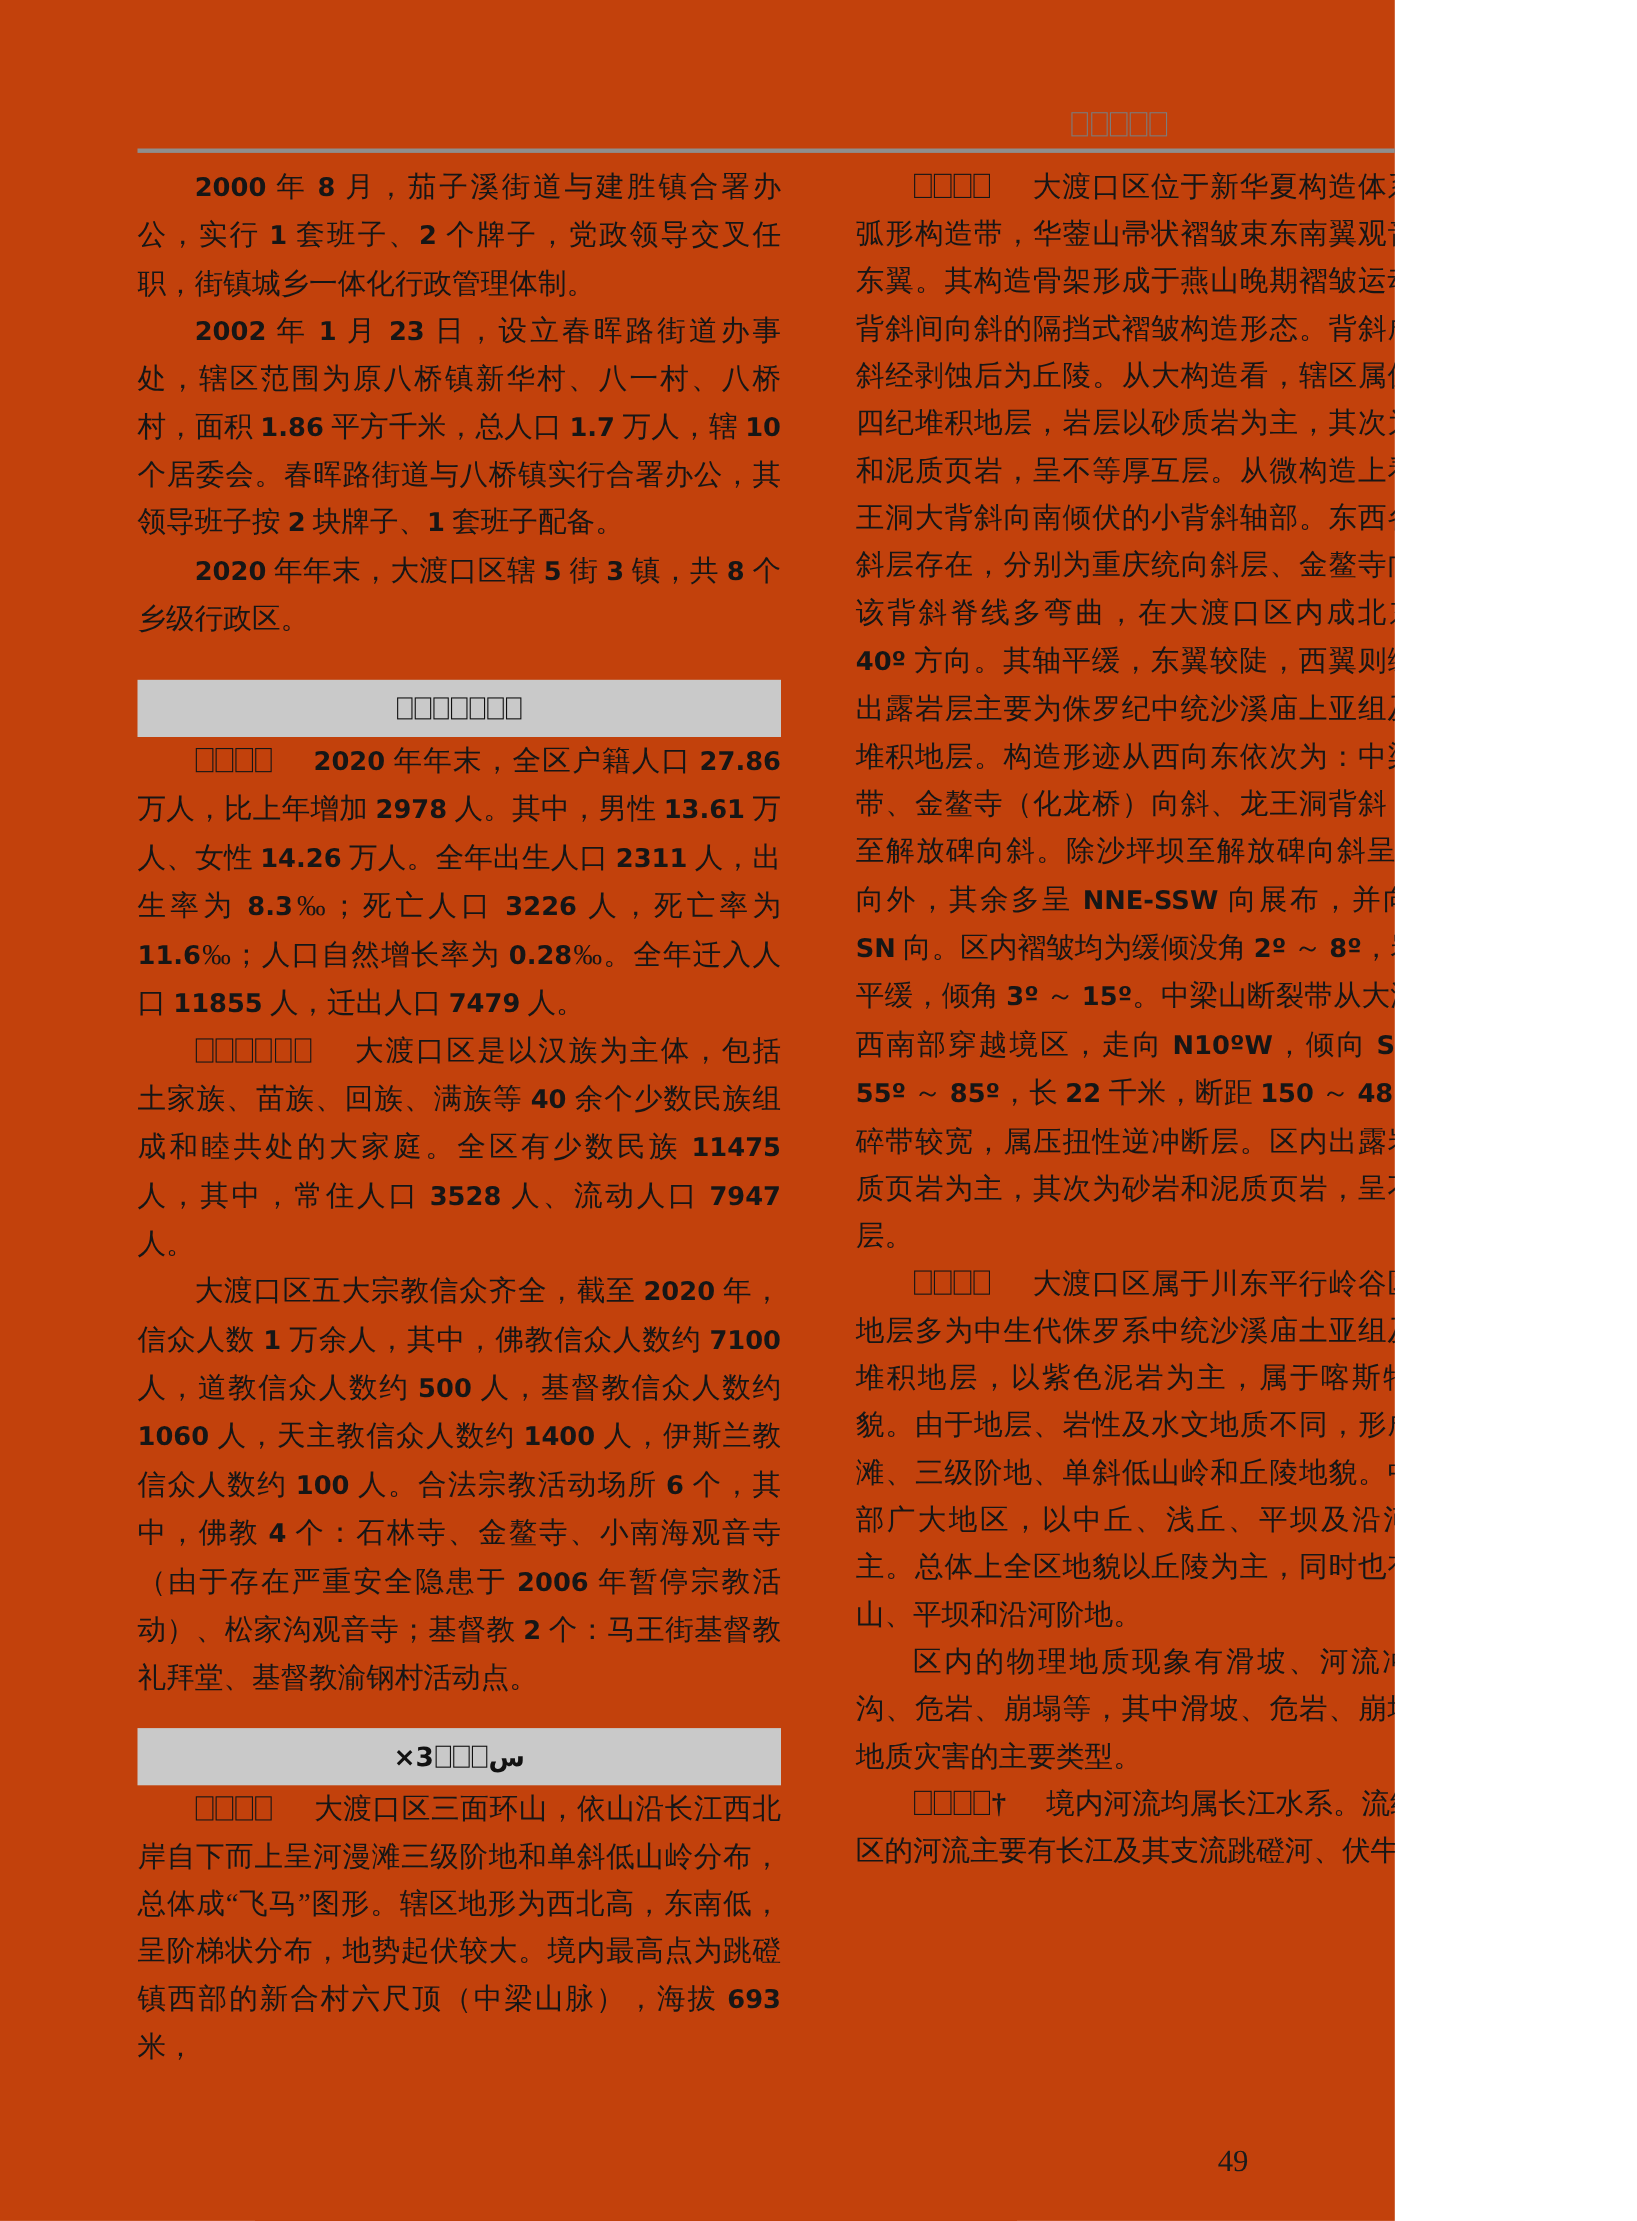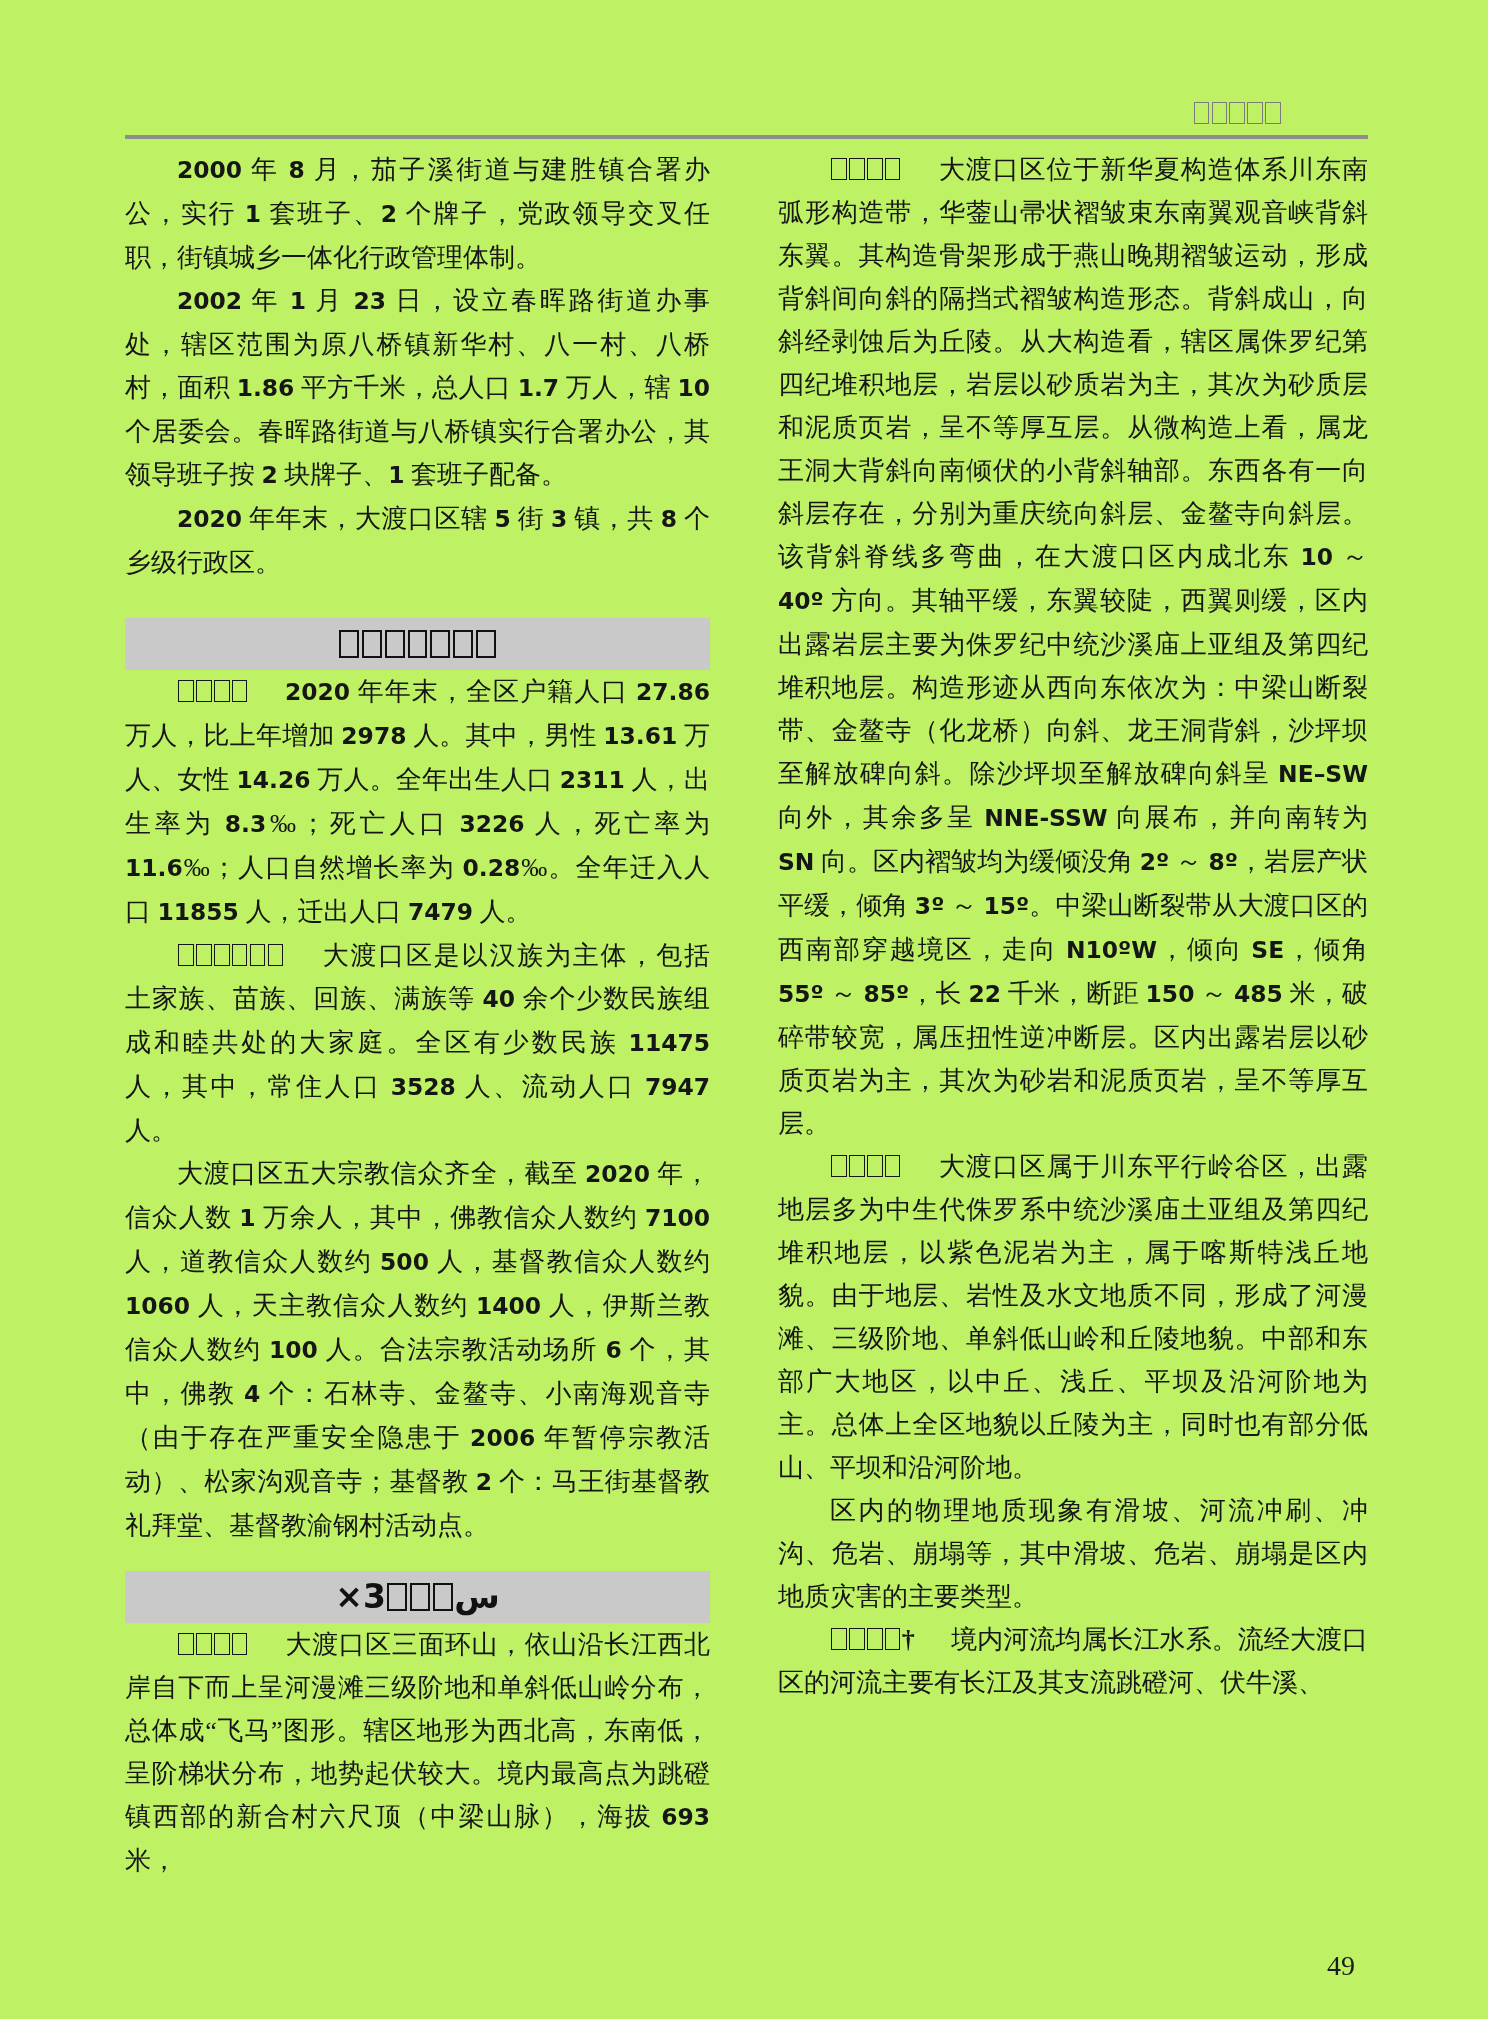--- a/index.html
+++ b/index.html
@@ -1,17 +1,17 @@
 <!DOCTYPE html>
 <html><head>
 <meta charset="utf-8">
 <style>
   html,body{margin:0;padding:0;background:#ffffff;}
   .page{
-    position:relative;width:1488px;height:2019px;background:#bef264;
+    position:relative;width:1268px;height:2019px;background:#c2410c;
     font-family:"Liberation Serif","DejaVu Serif",serif;color:#161616;
     overflow:hidden;
   }
   .running-head{
     position:absolute;top:99px;right:206px;
     color:#7c7c7c;font-size:26px;letter-spacing:1px;
   }
   .head-rule{
     position:absolute;top:135px;left:125px;width:1243px;height:4px;
     background:#8e8e8e;
@@ -27,21 +27,21 @@
   .sp24{margin-top:24px;}
   .sp30{margin-top:30px;}
   .sp34{margin-top:34px;}
   .sp40{margin-top:40px;}
   .sp68{margin-top:68px;}
   .sp78{margin-top:78px;}
   .section-header{
     height:52px;line-height:52px;background:#c9c9c9;
     text-align:center;text-indent:0;
     font-family:"DejaVu Sans","Liberation Sans",sans-serif;
-    font-weight:bold;font-size:33px;color:#111111;
+    font-weight:bold;font-size:24px;color:#111111;
   }
   .section-header .num{font-size:1em;font-family:inherit;}
   .runin{margin-right:1.4em;font-weight:bold;}
   .tofu{
     display:inline-block;box-sizing:border-box;
     width:0.60em;height:0.86em;
     border:0.075em solid currentColor;
     margin:0 0.045em;vertical-align:-0.09em;
   }
   .num{

